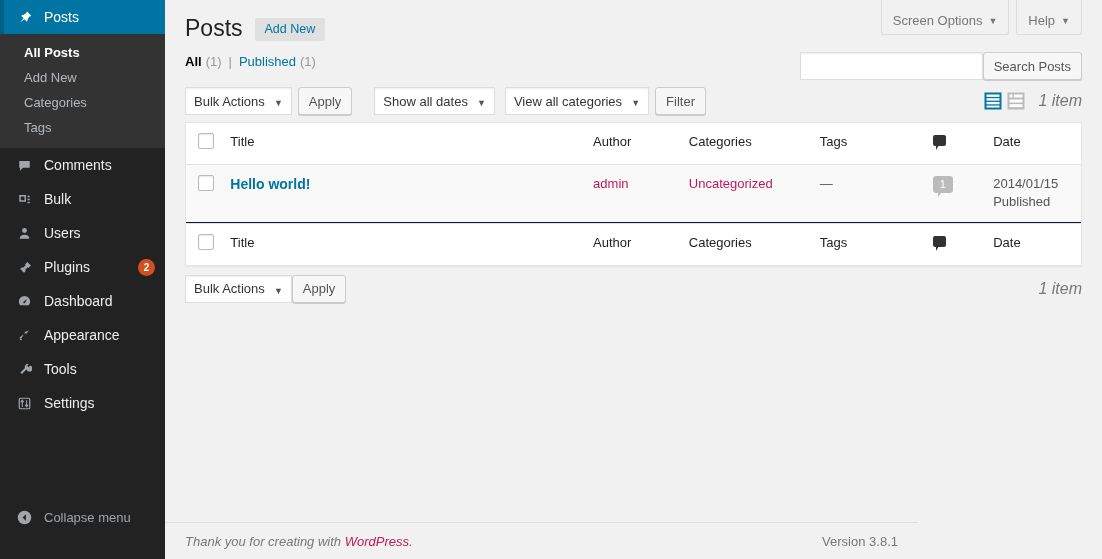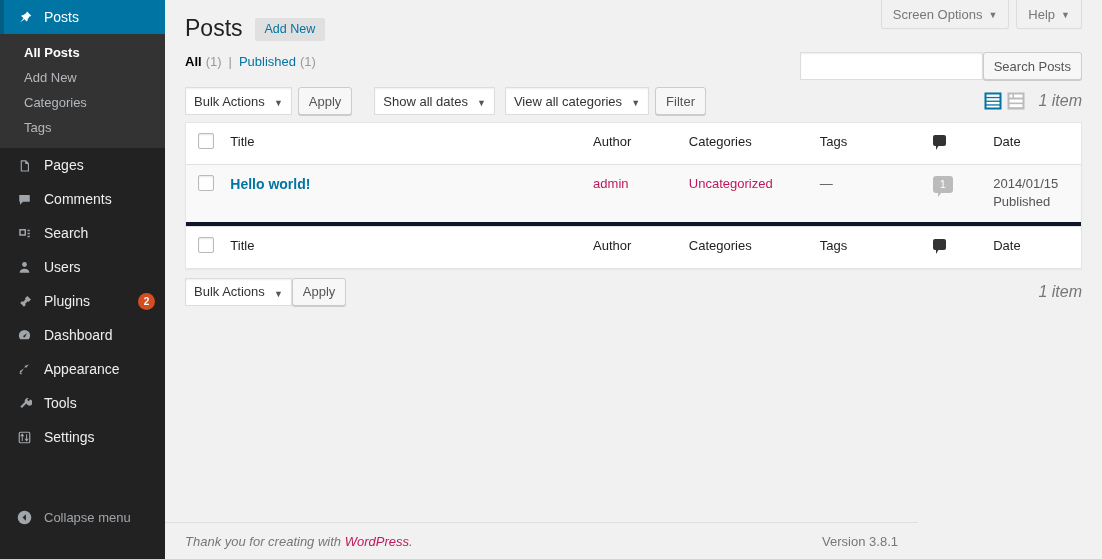--- a/index.html
+++ b/index.html
@@ -104,21 +104,21 @@
   .screen-meta {
     position: absolute; top: 0; right: 20px;
     display: flex;
     gap: 7px;
   }
   .meta-tab {
     background: #f1f1f1;
     border: 1px solid #ddd;
     border-top: none;
     border-radius: 0 0 3px 3px;
-    padding: 7px 11px 6px 11px;
+    padding: 13px 11px 6px 11px;
     font-size: 13px;
     color: #777;
     cursor: pointer;
     white-space: nowrap;
     box-shadow: 0 1px 1px -1px rgba(0,0,0,.1);
   }
   .meta-tab .caret { margin-left: 6px; font-size: 9px; position: relative; top: -1px; }
 
   .wrap { padding: 0 20px; }
 
@@ -260,21 +260,21 @@
     padding: 10px 8px;
     line-height: 1.4;
   }
   thead th, tfoot th {
     color: #222;
     font-weight: normal;
     border-bottom: 1px solid #e1e1e1;
     background: #fff;
   }
   tfoot th { border-bottom: none; border-top: 1px solid #e1e1e1; }
-  tbody td { background: #f9f9f9; border-bottom: 4px solid #0f172a; }
+  tbody td { background: #f9f9f9; border-bottom: 1px solid #0f172a; }
   tbody tr td { padding-top: 10px; padding-bottom: 18px; }
 
   .cb-col { width: 34px; padding-left: 12px !important; }
   .checkbox {
     width: 16px; height: 16px;
     border: 1px solid #bbb;
     background: #fff;
     border-radius: 2px;
     display: inline-block;
     cursor: pointer;
@@ -380,45 +380,37 @@
       <span class="menu-label">Posts</span>
     </div>
 
     <div id="submenu">
       <span class="sub-item current">All Posts</span>
       <span class="sub-item">Add New</span>
       <span class="sub-item">Categories</span>
       <span class="sub-item">Tags</span>
     </div>
 
-    <div class="menu-top">
-      <span class="menu-ico">
-        <svg width="15" height="15" viewBox="0 0 20 20" fill="currentColor" aria-hidden="true">
-          <path d="M5 3h7l4 4v11H5V3zm1.5 1.5v12h8V8h-3.5V4.5H6.5z"></path>
-        </svg>
-      </span>
-      <span class="menu-label">Pages</span>
-    </div>
 
     <div class="menu-top">
       <span class="menu-ico">
         <svg width="15" height="15" viewBox="0 0 20 20" fill="currentColor" aria-hidden="true">
           <path d="M3 4h14v9H8l-4 4v-4H3V4z"></path>
         </svg>
       </span>
       <span class="menu-label">Comments</span>
     </div>
 
     <div class="menu-top">
       <span class="menu-ico">
         <svg width="15" height="15" viewBox="0 0 20 20" fill="currentColor" aria-hidden="true">
           <path d="M3 4h9v9H3V4zm2 2v5h5V6H5zm9-1h3v2h-3V5zm0 4h3v2h-3V9zm0 4h3v2h-3v-2z"></path>
         </svg>
       </span>
-      <span class="menu-label">Search</span>
+      <span class="menu-label">Bulk</span>
     </div>
 
     <div class="menu-top">
       <span class="menu-ico">
         <svg width="15" height="15" viewBox="0 0 20 20" fill="currentColor" aria-hidden="true">
           <circle cx="10" cy="6" r="3.2"></circle>
           <path d="M3.5 17c0-3.6 2.9-5.5 6.5-5.5s6.5 1.9 6.5 5.5H3.5z"></path>
         </svg>
       </span>
       <span class="menu-label">Users</span>

